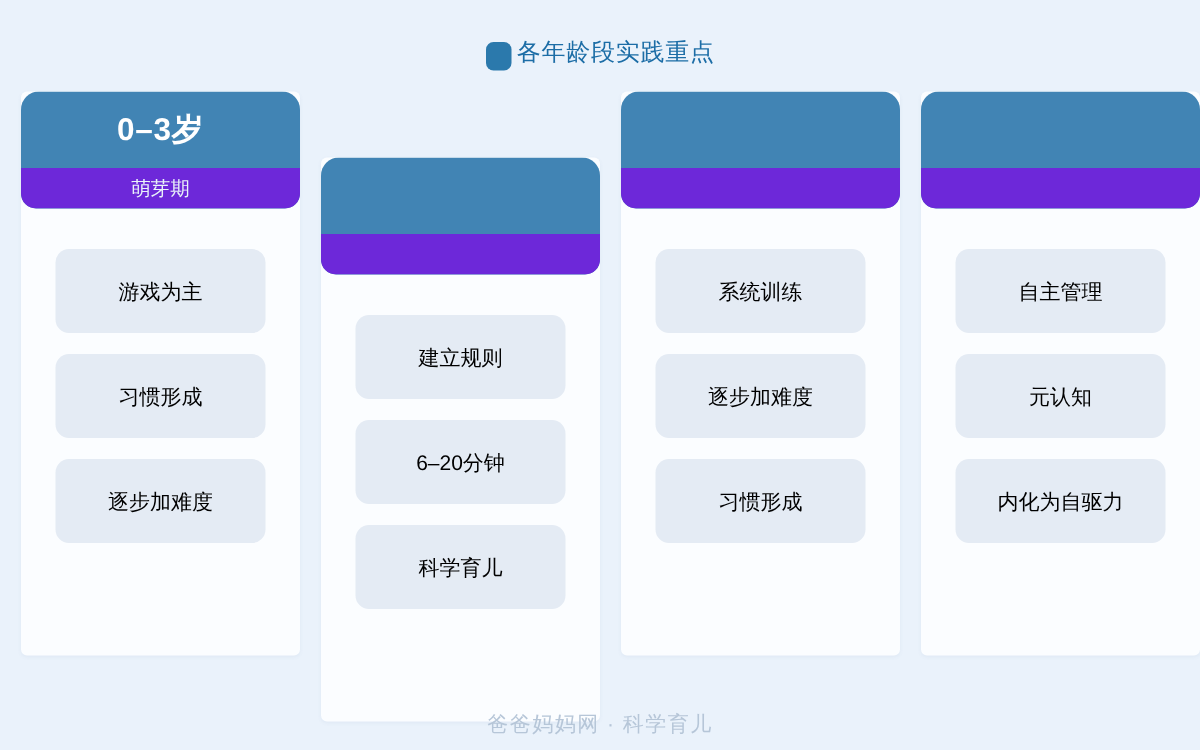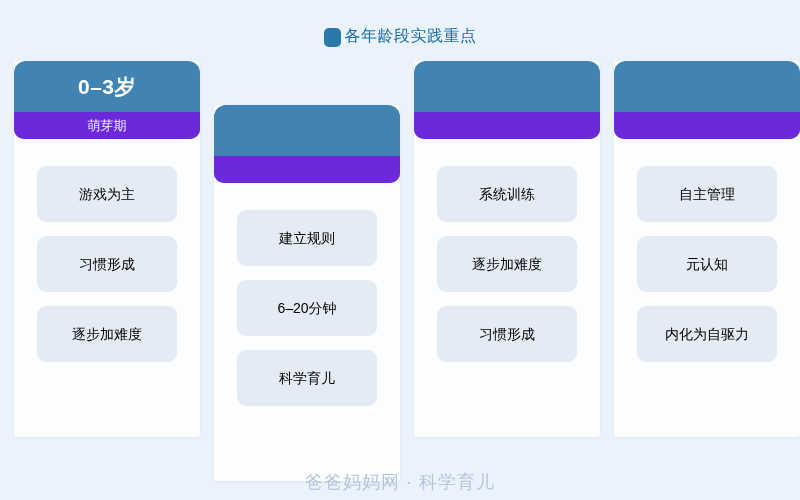--- a/index.html
+++ b/index.html
@@ -137,21 +137,21 @@
   
   .footer {
     position: absolute;
     left: 0;
     top: 472px;
     width: 800px;
     height: 20px;
     display: flex;
     align-items: center;
     justify-content: center;
-    font-size: 18px;
+    font-size: 14px;
     color: #b6c6d8;
     line-height: 1;
     letter-spacing: 1px;
   }
 </style>
 </head>
 <body>
 
 <div class="page-title">
   <span class="title-icon"></span>

